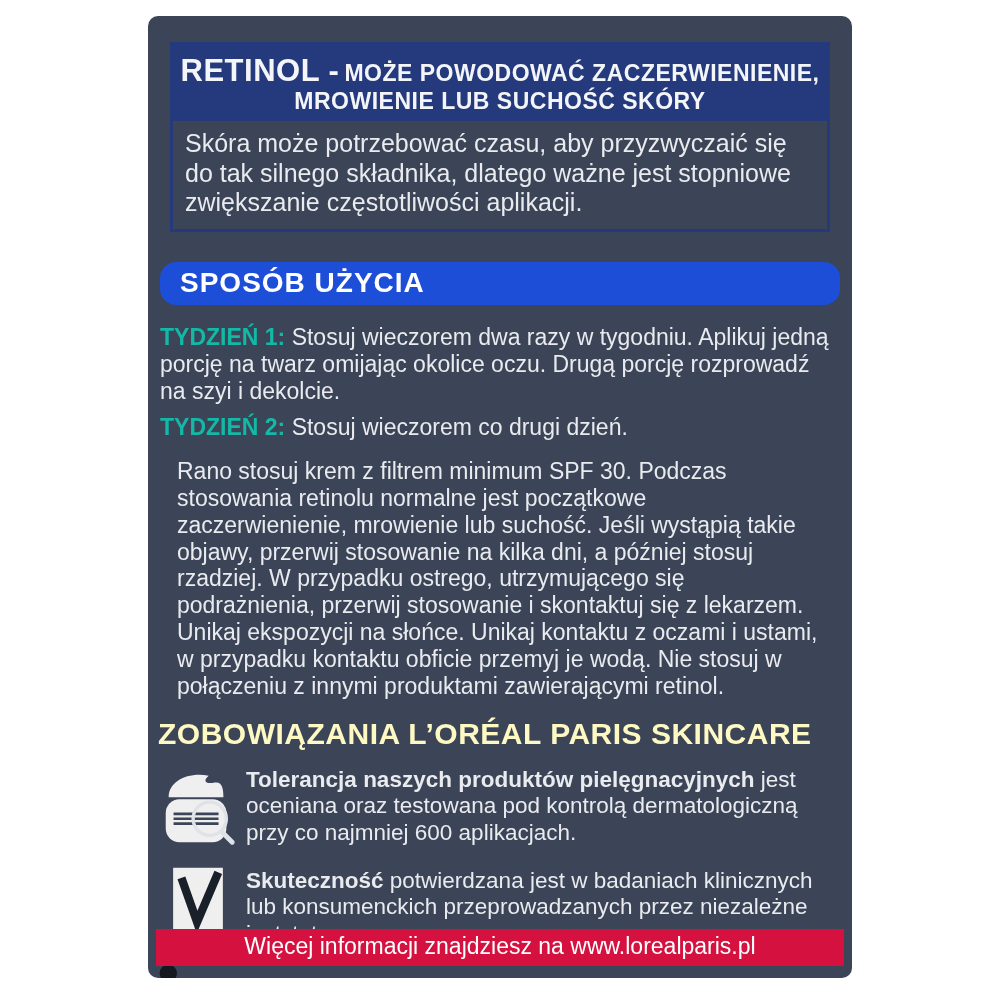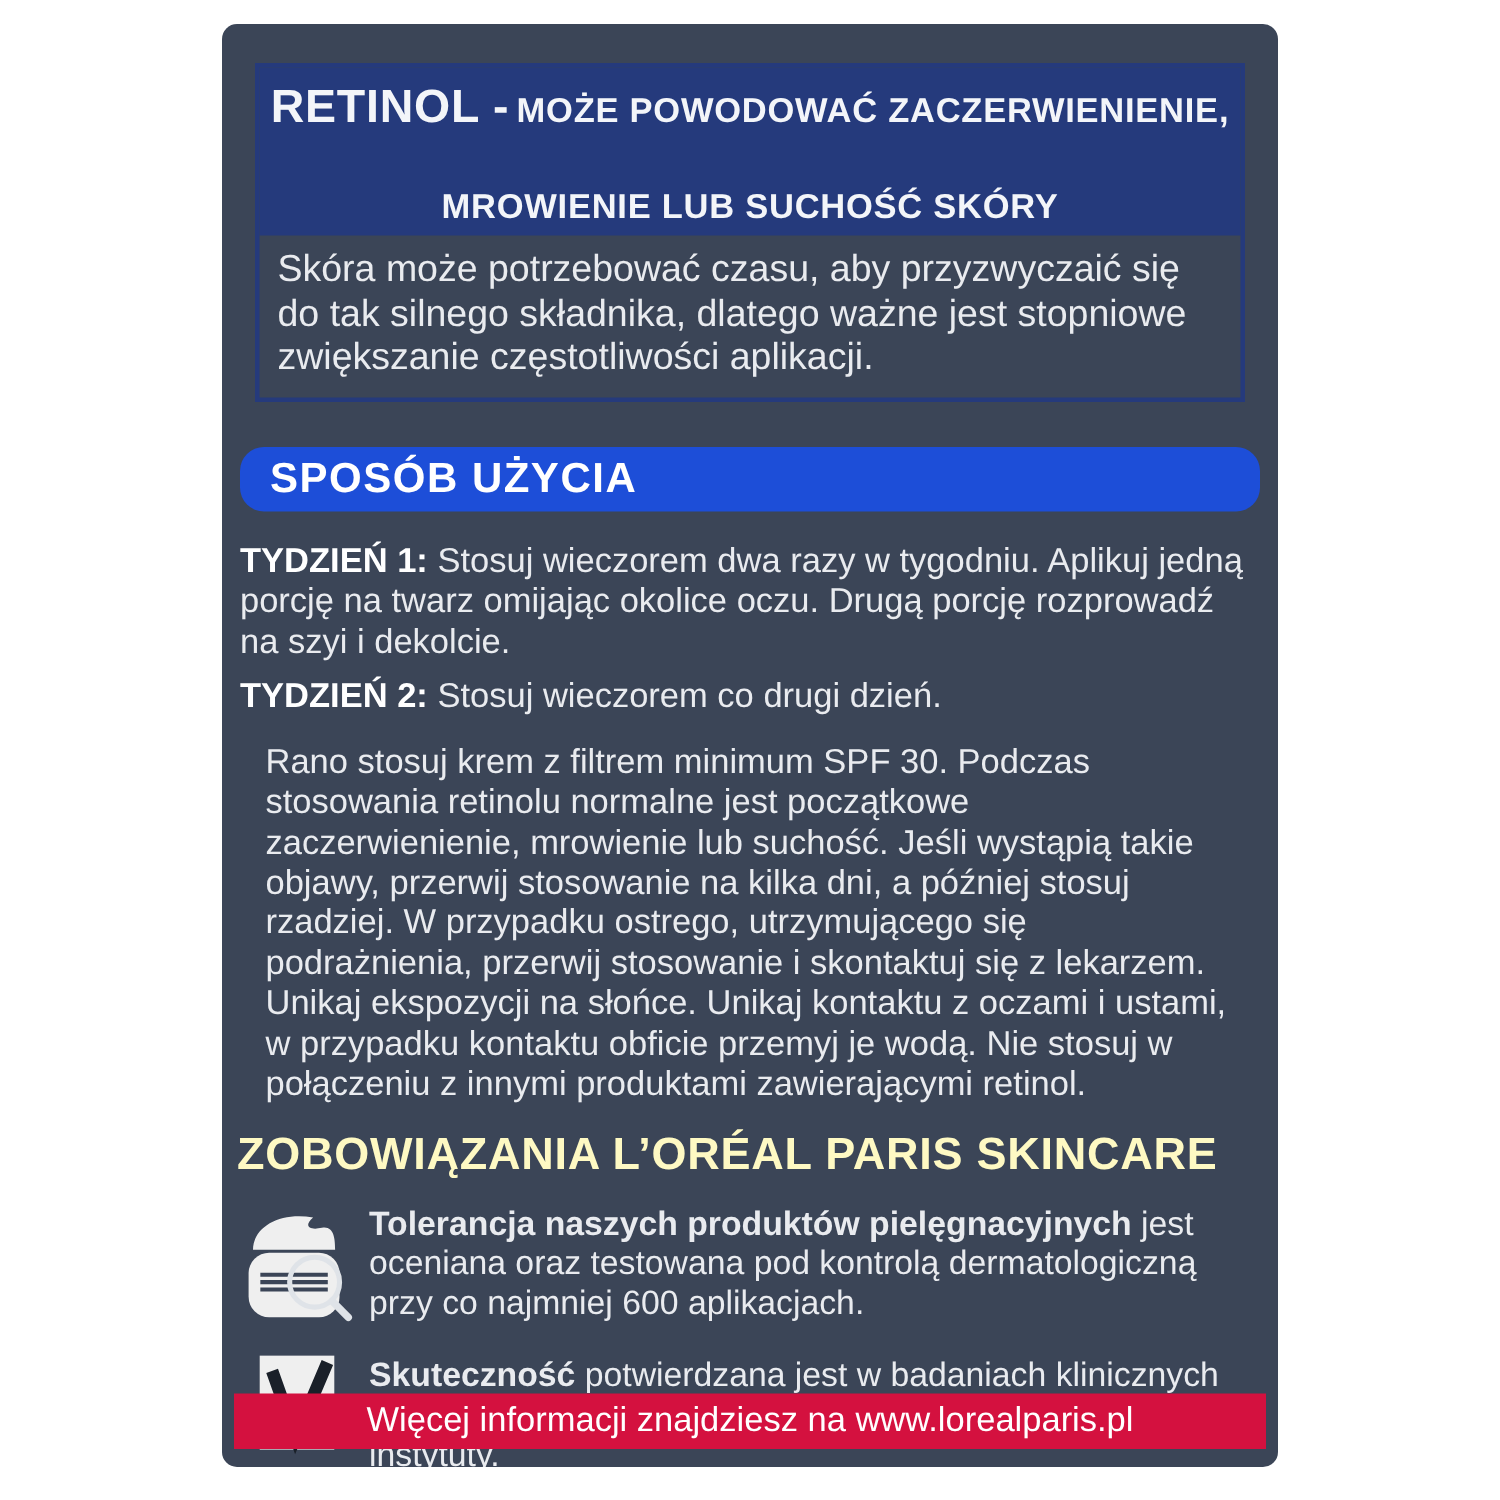--- a/index.html
+++ b/index.html
@@ -12,34 +12,34 @@
     background:#3B4557;border-radius:10px;color:#E9EBEF;overflow:hidden;
   }
   
   .warning-unit{margin:26px 22px 0;border:3px solid #253A7C;}
   .warning-title{
     background:#253A7C;text-align:center;padding:9px 4px 7px;
     color:#F3F5F9;font-weight:bold;letter-spacing:.5px;line-height:1.12;
   }
   .wt-strong{font-size:31px;}
   .wt-rest{font-size:23px;text-align:center;}
-  .wt-line2{font-size:23px;margin-top:36px;}
+  .wt-line2{font-size:23px;}
   .warning-body{
     padding:8px 12px 12px;font-size:25px;line-height:1.17;color:#E9EBEF;
   }
   
   .usage-banner{
     margin:30px 12px 0;background:#1d4ed8;color:#fff;
     padding:5px 0 6px 20px;font-size:28px;font-weight:bold;letter-spacing:1px;border-radius:16px;
   }
   
   .body-text{margin:19px 14px 0 12px;font-size:23px;line-height:1.17;}
   .week{margin:0 0 9px;}
   .para{margin:17px;}
-  .week b{color:#ffffff;}
+  .week b{color:#14b8a6;}
   
   .commit-heading{
     margin:7px 0 0 10px;font-size:30px;font-weight:bold;color:#fef9c3;letter-spacing:.5px;
   }
   .commit-item{display:flex;align-items:flex-start;margin:13px 14px 0 2px;}
   .commit-icon{width:96px;flex:0 0 96px;display:flex;justify-content:center;}
   .commit-text{font-size:22.5px;line-height:1.17;padding-top:3px;}
   .commit-text.all-bold{font-weight:bold;padding-top:10px;}
   
   .footer-banner{

